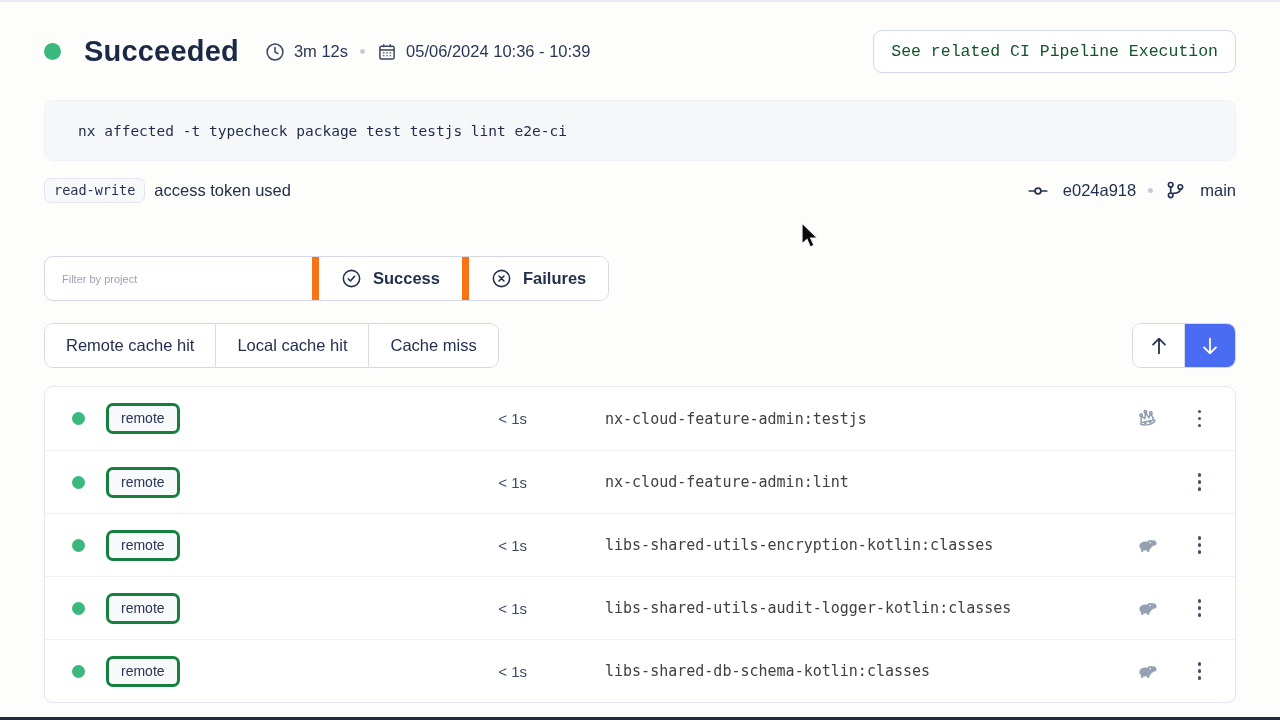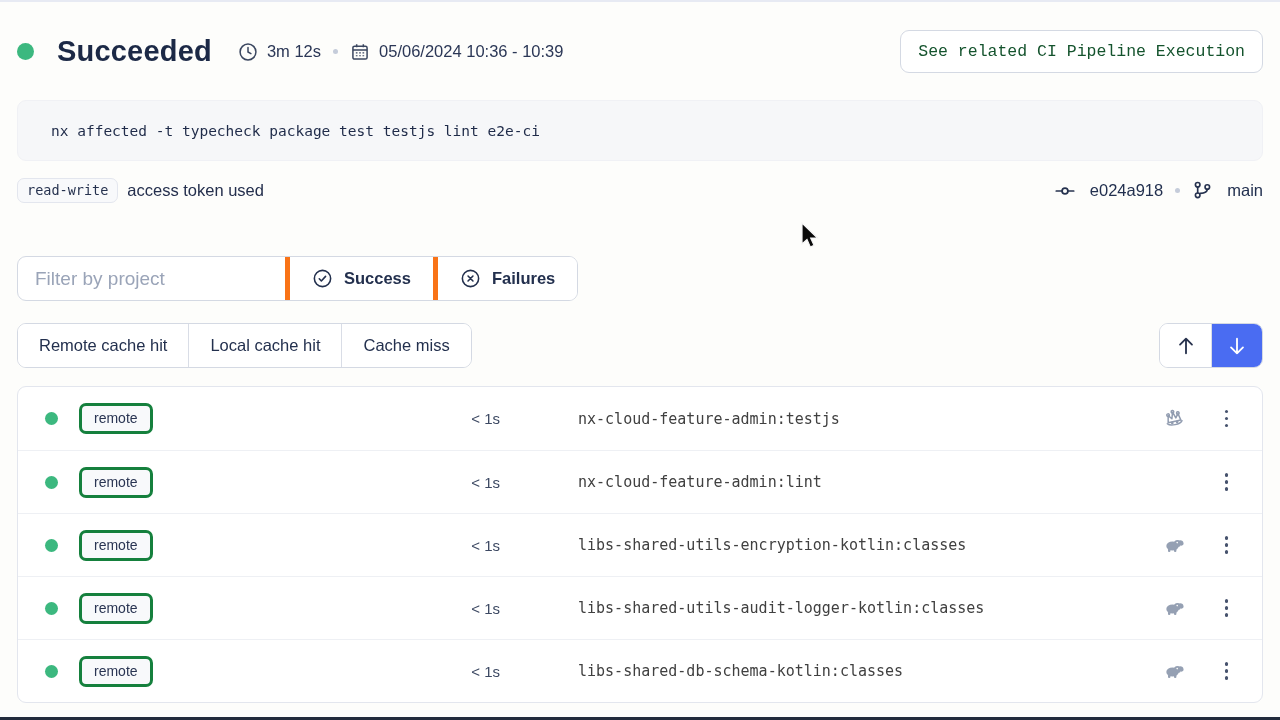--- a/index.html
+++ b/index.html
@@ -4,21 +4,21 @@
 <style>
   * { margin:0; padding:0; box-sizing:border-box; }
   html,body { width:1280px; height:720px; overflow:hidden; }
   body {
     font-family:"Liberation Sans", sans-serif;
     background:#fdfdfb;
     color:#232f4e;
     position:relative;
   }
   .top-line { height:2px; background:#e7eaf3; width:100%; }
-  .content { padding:0 17px; }
+  .content { padding:0 44px; }
 
   
   .header-row {
     margin-top:28px;
     display:flex; align-items:center;
   }
   .status-dot {
     width:17px; height:17px; border-radius:50%;
     background:#3cb87f; flex:none;
   }
@@ -74,29 +74,29 @@
 
   
   .filter-row { margin-top:53px; display:flex; }
   .filter-group {
     display:flex; height:45px;
     border:1px solid #d4d9e3; border-radius:9px;
     background:#fff; overflow:hidden;
   }
   .filter-input {
     width:267px; border:none; outline:none;
-    padding:0 17px; font-size:19px;
+    padding:0 17px; font-size:11px;
     font-family:"Liberation Sans", sans-serif;
     color:#26324f; background:transparent;
   }
   .filter-input::placeholder { color:#9aa4b8; }
   .filter-cell {
     display:flex; align-items:center; gap:11px;
     padding:0 22px;
-    border-left:5px solid #f97316;
+    border-left:7px solid #f97316;
     font-size:16.5px; font-weight:700; color:#23304e;
     background:#fff; cursor:pointer;
   }
 
   
   .toolbar-row { margin-top:22px; display:flex; align-items:center;justify-content:space-between; }
   .seg-group {
     display:flex; height:45px;
     border:1px solid #d4d9e3; border-radius:9px;
     background:#fff; overflow:hidden;

